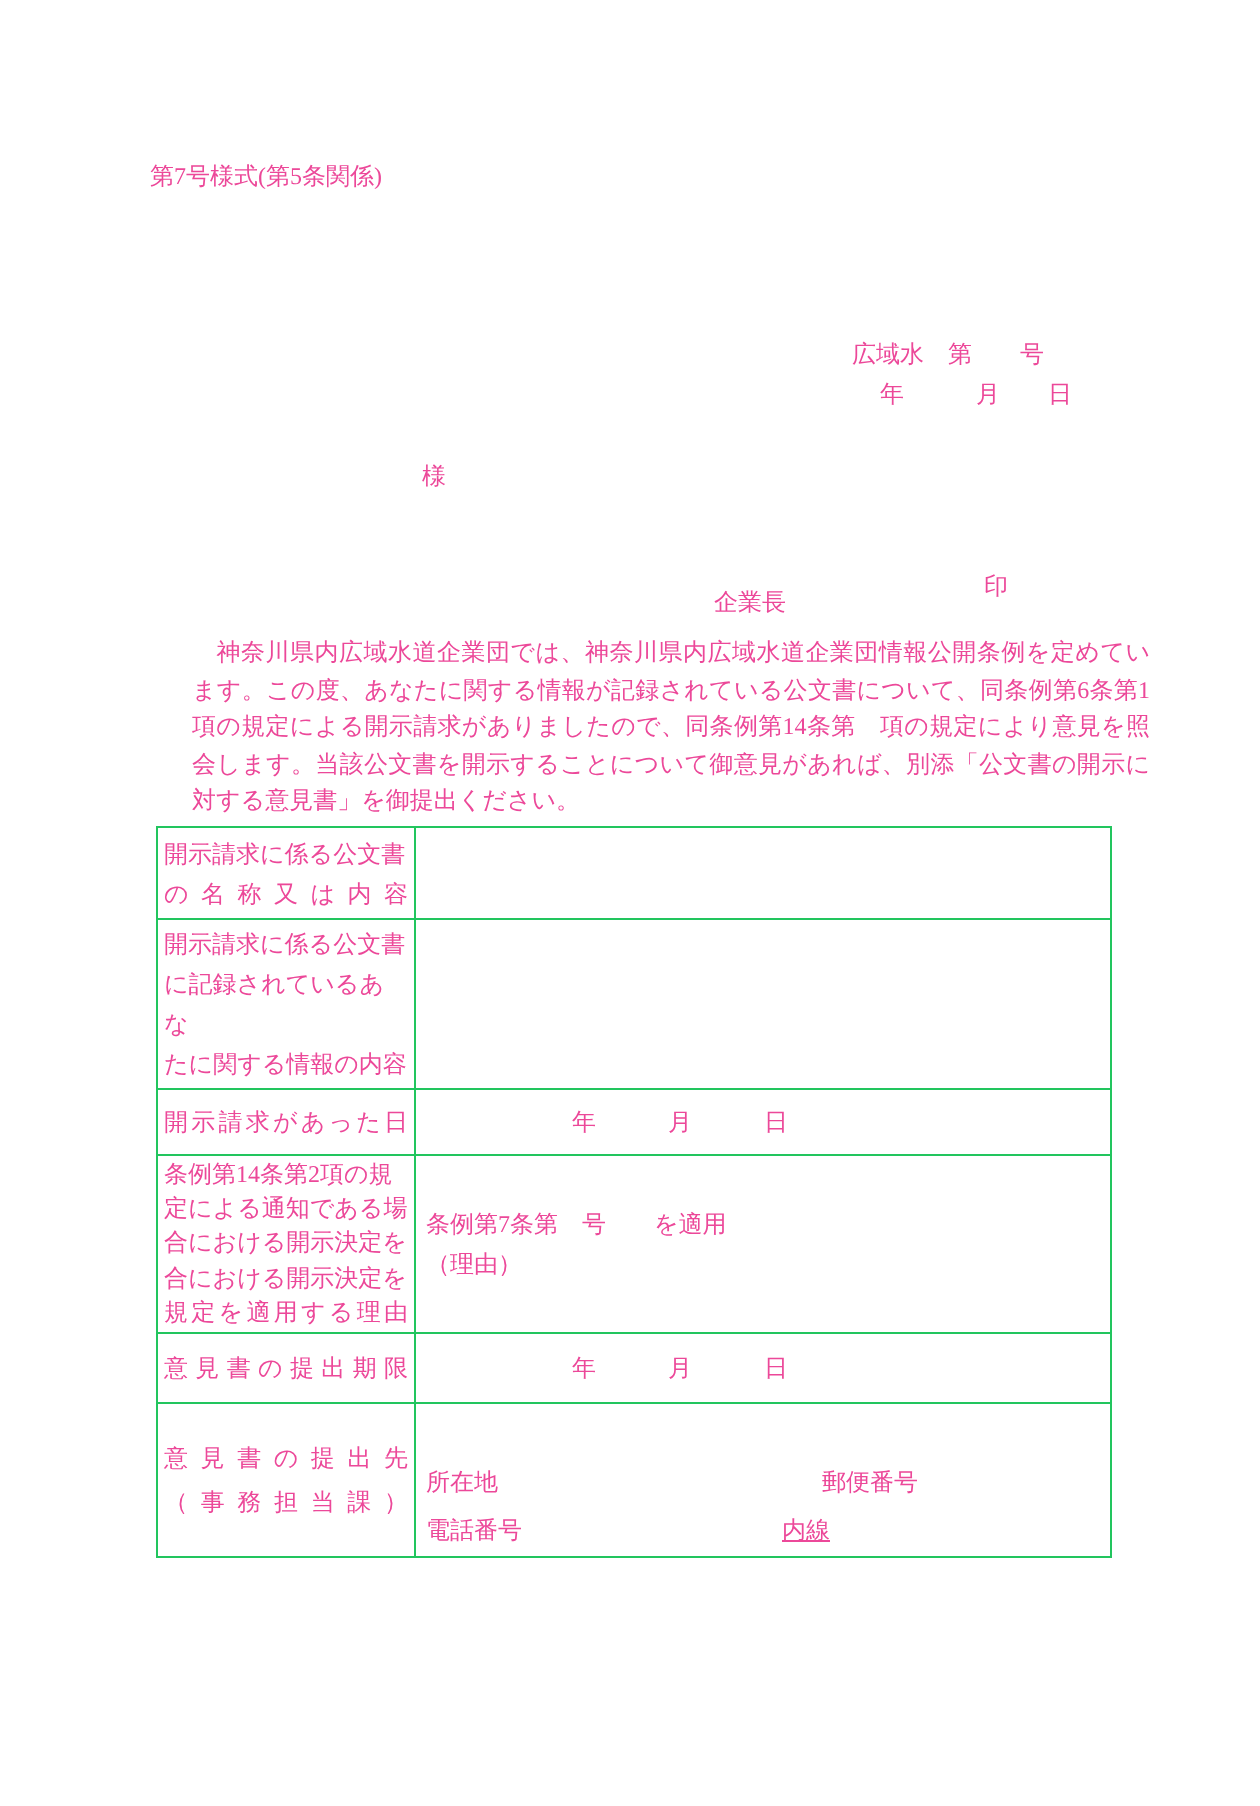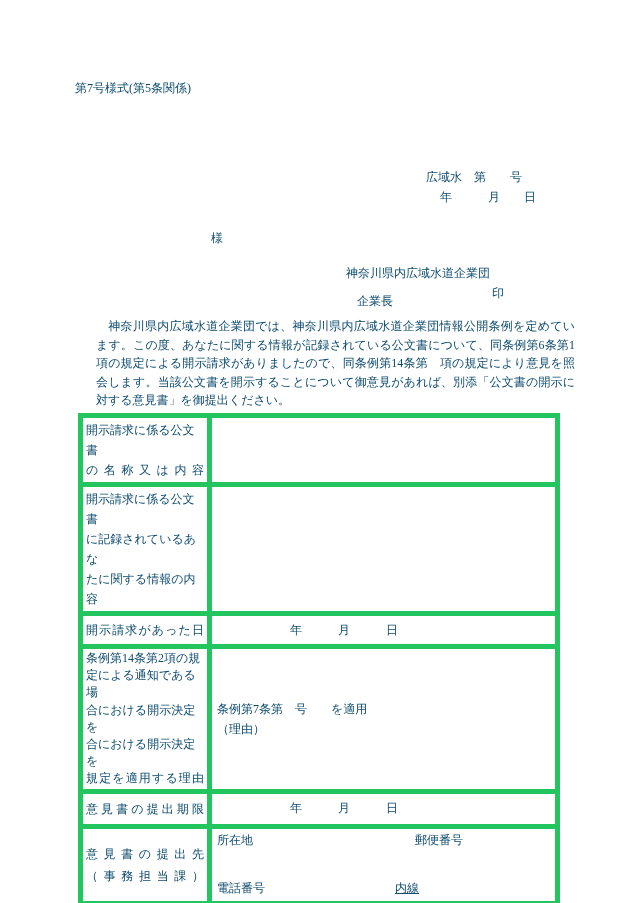--- a/index.html
+++ b/index.html
@@ -1,21 +1,21 @@
 <!DOCTYPE html>
 <html><head>
 <meta charset="utf-8">
 <style>
   html, body { margin: 0; padding: 0; background: #ffffff; }
   .page {
     position: relative;
     width: 630px;
     height: 903px;
     background: #ffffff;
-    color: #0c4a6e;
+    color: #ec4899;
     font-family: "Liberation Serif", "DejaVu Serif", serif;
     font-size: 12px;
     overflow: hidden;
   }
   .abs { position: absolute; white-space: pre; line-height: 18px; }
   .doc-title { left: 0; top: 134px; width: 100%; text-align: center; letter-spacing: 0.2px; }
   .para {
     position: absolute;
     left: 76px;
     top: 317px;
@@ -27,52 +27,51 @@
   }
   table.form {
     position: absolute;
     left: 78px;
     top: 413px;
     width: 477px;
     border-collapse: collapse;
     table-layout: fixed;
   }
   table.form td {
-    border: 5px solid #22c55e;
+    border: 1px solid #22c55e;
     font-size: 12px;
     vertical-align: middle;
     overflow: hidden;
   }
   td.lbl { width: 129px; padding: 2px 3px; line-height: 20px; }
   td.lbl-tight { width: 129px; padding: 1px 3px; line-height: 17.2px; margin-top: 44px; }
   td.val { padding: 2px 5px; }
   td.val-date { padding-left: 78px; }
   td.val-top { vertical-align: top; line-height: 20px; padding-top: 2px; }
   td.rel { position: relative; padding: 0; }
-  .abs-in { position: absolute; white-space: pre; }
+  .abs-in { position: absolute; white-space: pre; margin-top: 28px; }
   .spread { display: flex; justify-content: space-between; }
   .center-col { display: flex; flex-direction: column; justify-content: center; height: 100%; }
   .gap-lines { row-gap: 2px; }
 </style>
 </head>
 <body>
 
 <div class="page">
 
   <div class="abs" style="left:75px; top:79px;">第7号様式(第5条関係)</div>
 
 
 
   <div class="abs" style="left:426px; top:168px;">広域水　第　　号</div>
 
   <div class="abs" style="left:440px; top:188px;">年　　　月　　日</div>
 
   <div class="abs" style="left:211px; top:229px;">様</div>
 
-  <div class="abs" style="left:346px; top:264px;">神奈川県内広域水道企業団</div>
 
   <div class="abs" style="left:357px; top:292px;">企業長</div>
 
   <div class="abs" style="left:492px; top:284px;">印</div>
 
   <div class="para">　神奈川県内広域水道企業団では、神奈川県内広域水道企業団情報公開条例を定めています。この度、あなたに関する情報が記録されている公文書について、同条例第6条第1項の規定による開示請求がありましたので、同条例第14条第　項の規定により意見を照会します。当該公文書を開示することについて御意見があれば、別添「公文書の開示に対する意見書」を御提出ください。</div>
 
   <table class="form">
     <colgroup>
       <col style="width:129px">

